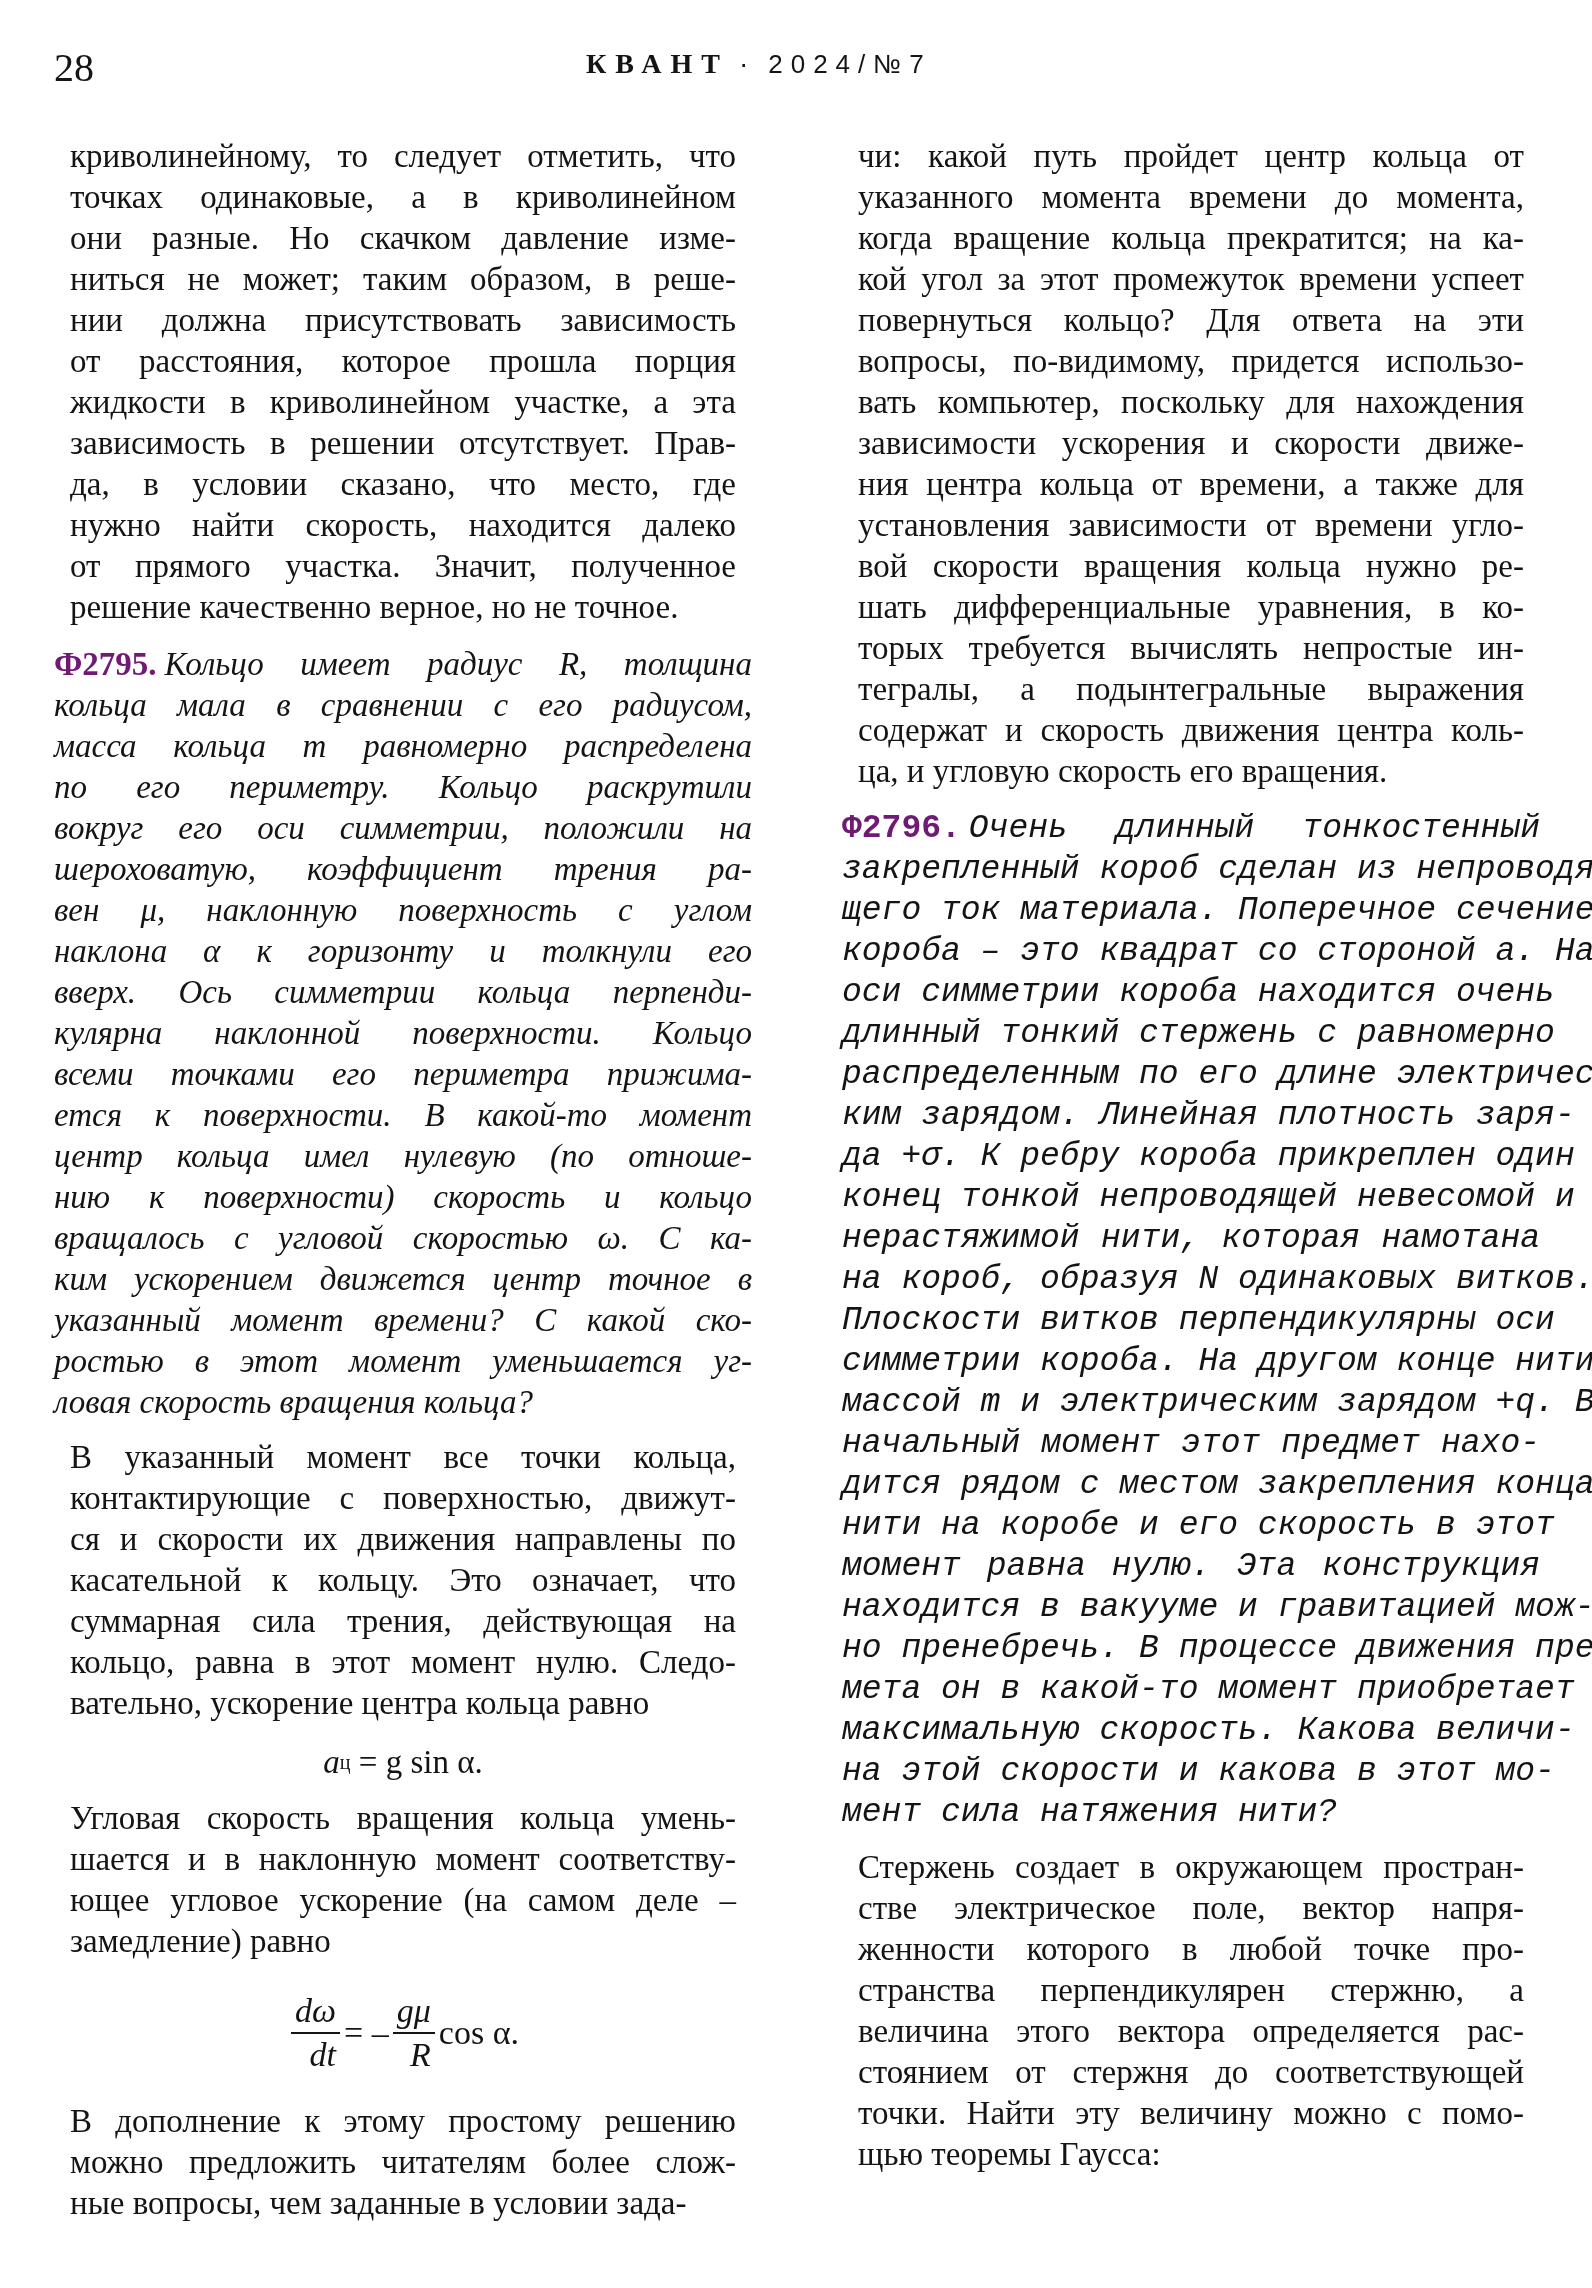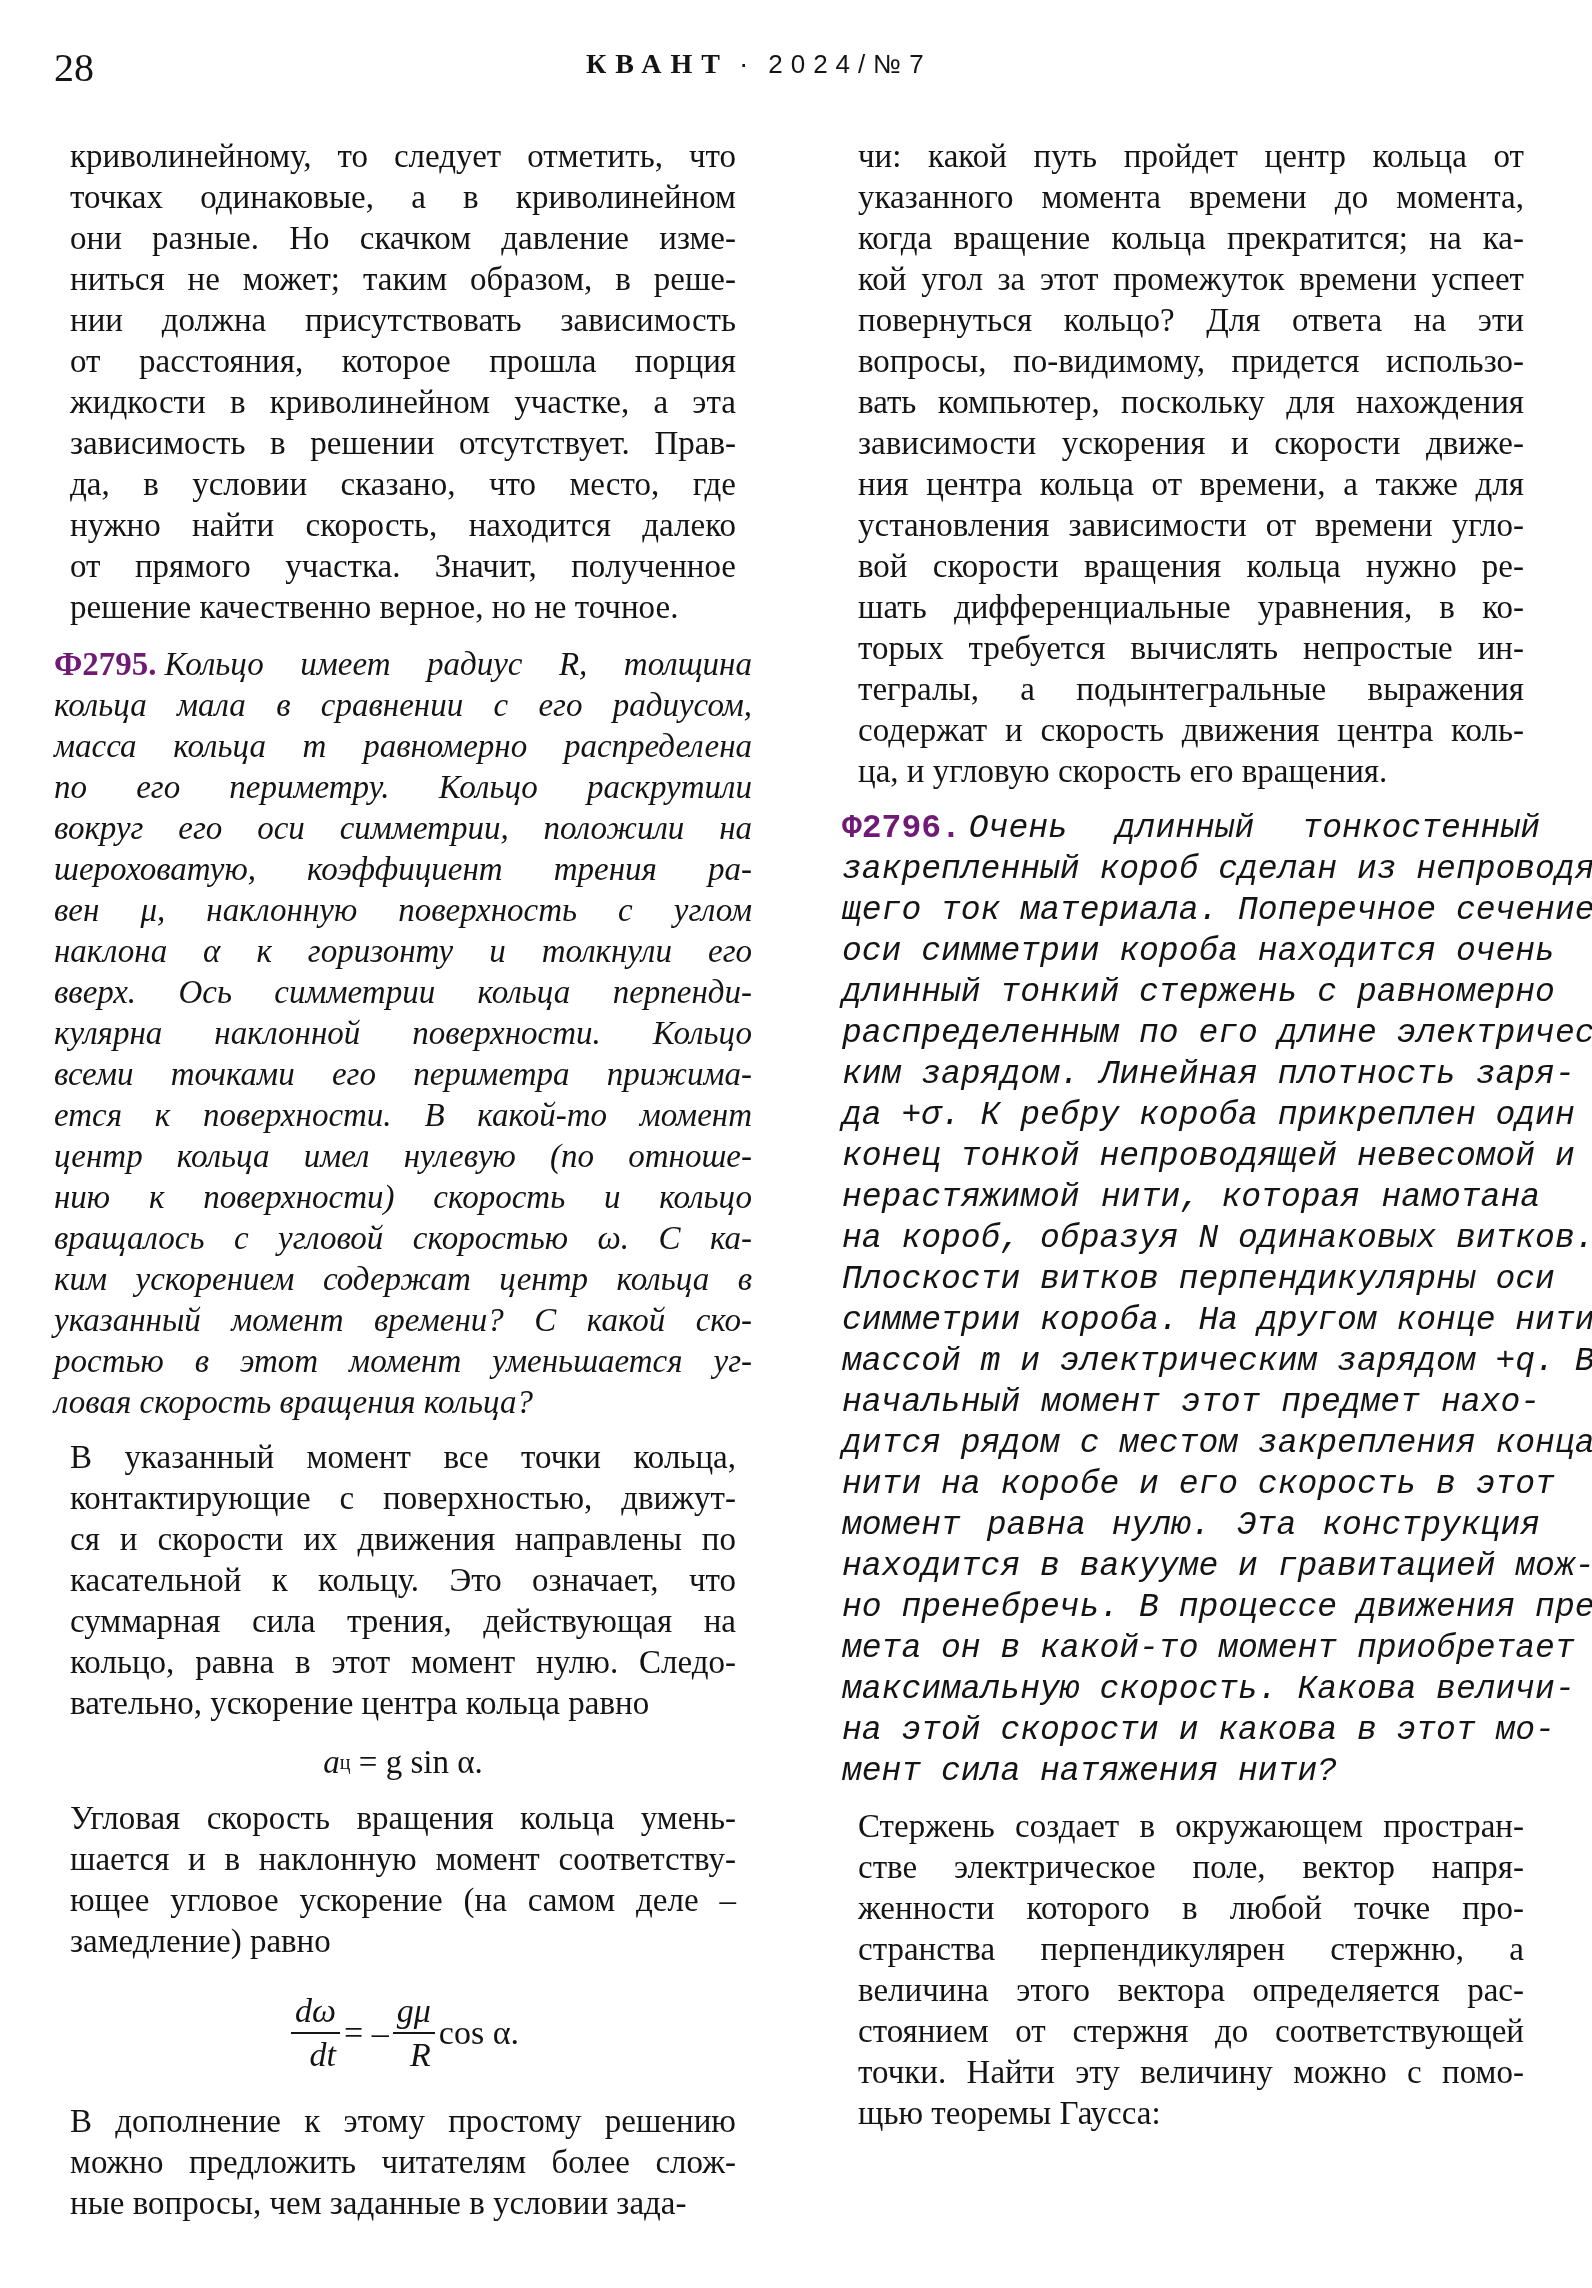--- a/index.html
+++ b/index.html
@@ -62,21 +62,21 @@
         <span class="line">шероховатую, коэффициент трения ра-</span>
         <span class="line">вен μ, наклонную поверхность с углом</span>
         <span class="line">наклона α к горизонту и толкнули его</span>
         <span class="line">вверх. Ось симметрии кольца перпенди-</span>
         <span class="line">кулярна наклонной поверхности. Кольцо</span>
         <span class="line">всеми точками его периметра прижима-</span>
         <span class="line">ется к поверхности. В какой-то момент</span>
         <span class="line">центр кольца имел нулевую (по отноше-</span>
         <span class="line">нию к поверхности) скорость и кольцо</span>
         <span class="line">вращалось с угловой скоростью ω. С ка-</span>
-        <span class="line">ким ускорением содержат центр кольца в</span>
+        <span class="line">ким ускорением движется центр точное в</span>
         <span class="line">указанный момент времени? С какой ско-</span>
         <span class="line">ростью в этот момент уменьшается уг-</span>
         <span class="line last">ловая скорость вращения кольца?</span>
       </div>
   </div>
 
   <div class="para" style="margin-top:14px;">
       <span class="line">В указанный момент все точки кольца,</span>
       <span class="line">контактирующие с поверхностью, движут-</span>
       <span class="line">ся и скорости их движения направлены по</span>
@@ -135,20 +135,21 @@
       <span class="line">тегралы, а подынтегральные выражения</span>
       <span class="line">содержат и скорость движения центра коль-</span>
       <span class="line last">ца, и угловую скорость его вращения.</span>
     </div>
 
   <div class="problem" style="margin-top:7px;font-family:Liberation Mono, monospace;">
     <div class="problem-lines">
         <span class="line"><span class="problem-number">Ф2796.</span><span>Очень длинный тонкостенный</span></span>
         <span class="line">закрепленный короб сделан из непроводя-</span>
         <span class="line">щего ток материала. Поперечное сечение</span>
+        <span class="line">короба – это квадрат со стороной a. На</span>
         <span class="line">оси симметрии короба находится очень</span>
         <span class="line">длинный тонкий стержень с равномерно</span>
         <span class="line">распределенным по его длине электричес-</span>
         <span class="line">ким зарядом. Линейная плотность заря-</span>
         <span class="line">да +σ. К ребру короба прикреплен один</span>
         <span class="line">конец тонкой непроводящей невесомой и</span>
         <span class="line">нерастяжимой нити, которая намотана</span>
         <span class="line">на короб, образуя N одинаковых витков.</span>
         <span class="line">Плоскости витков перпендикулярны оси</span>
         <span class="line">симметрии короба. На другом конце нити</span>

